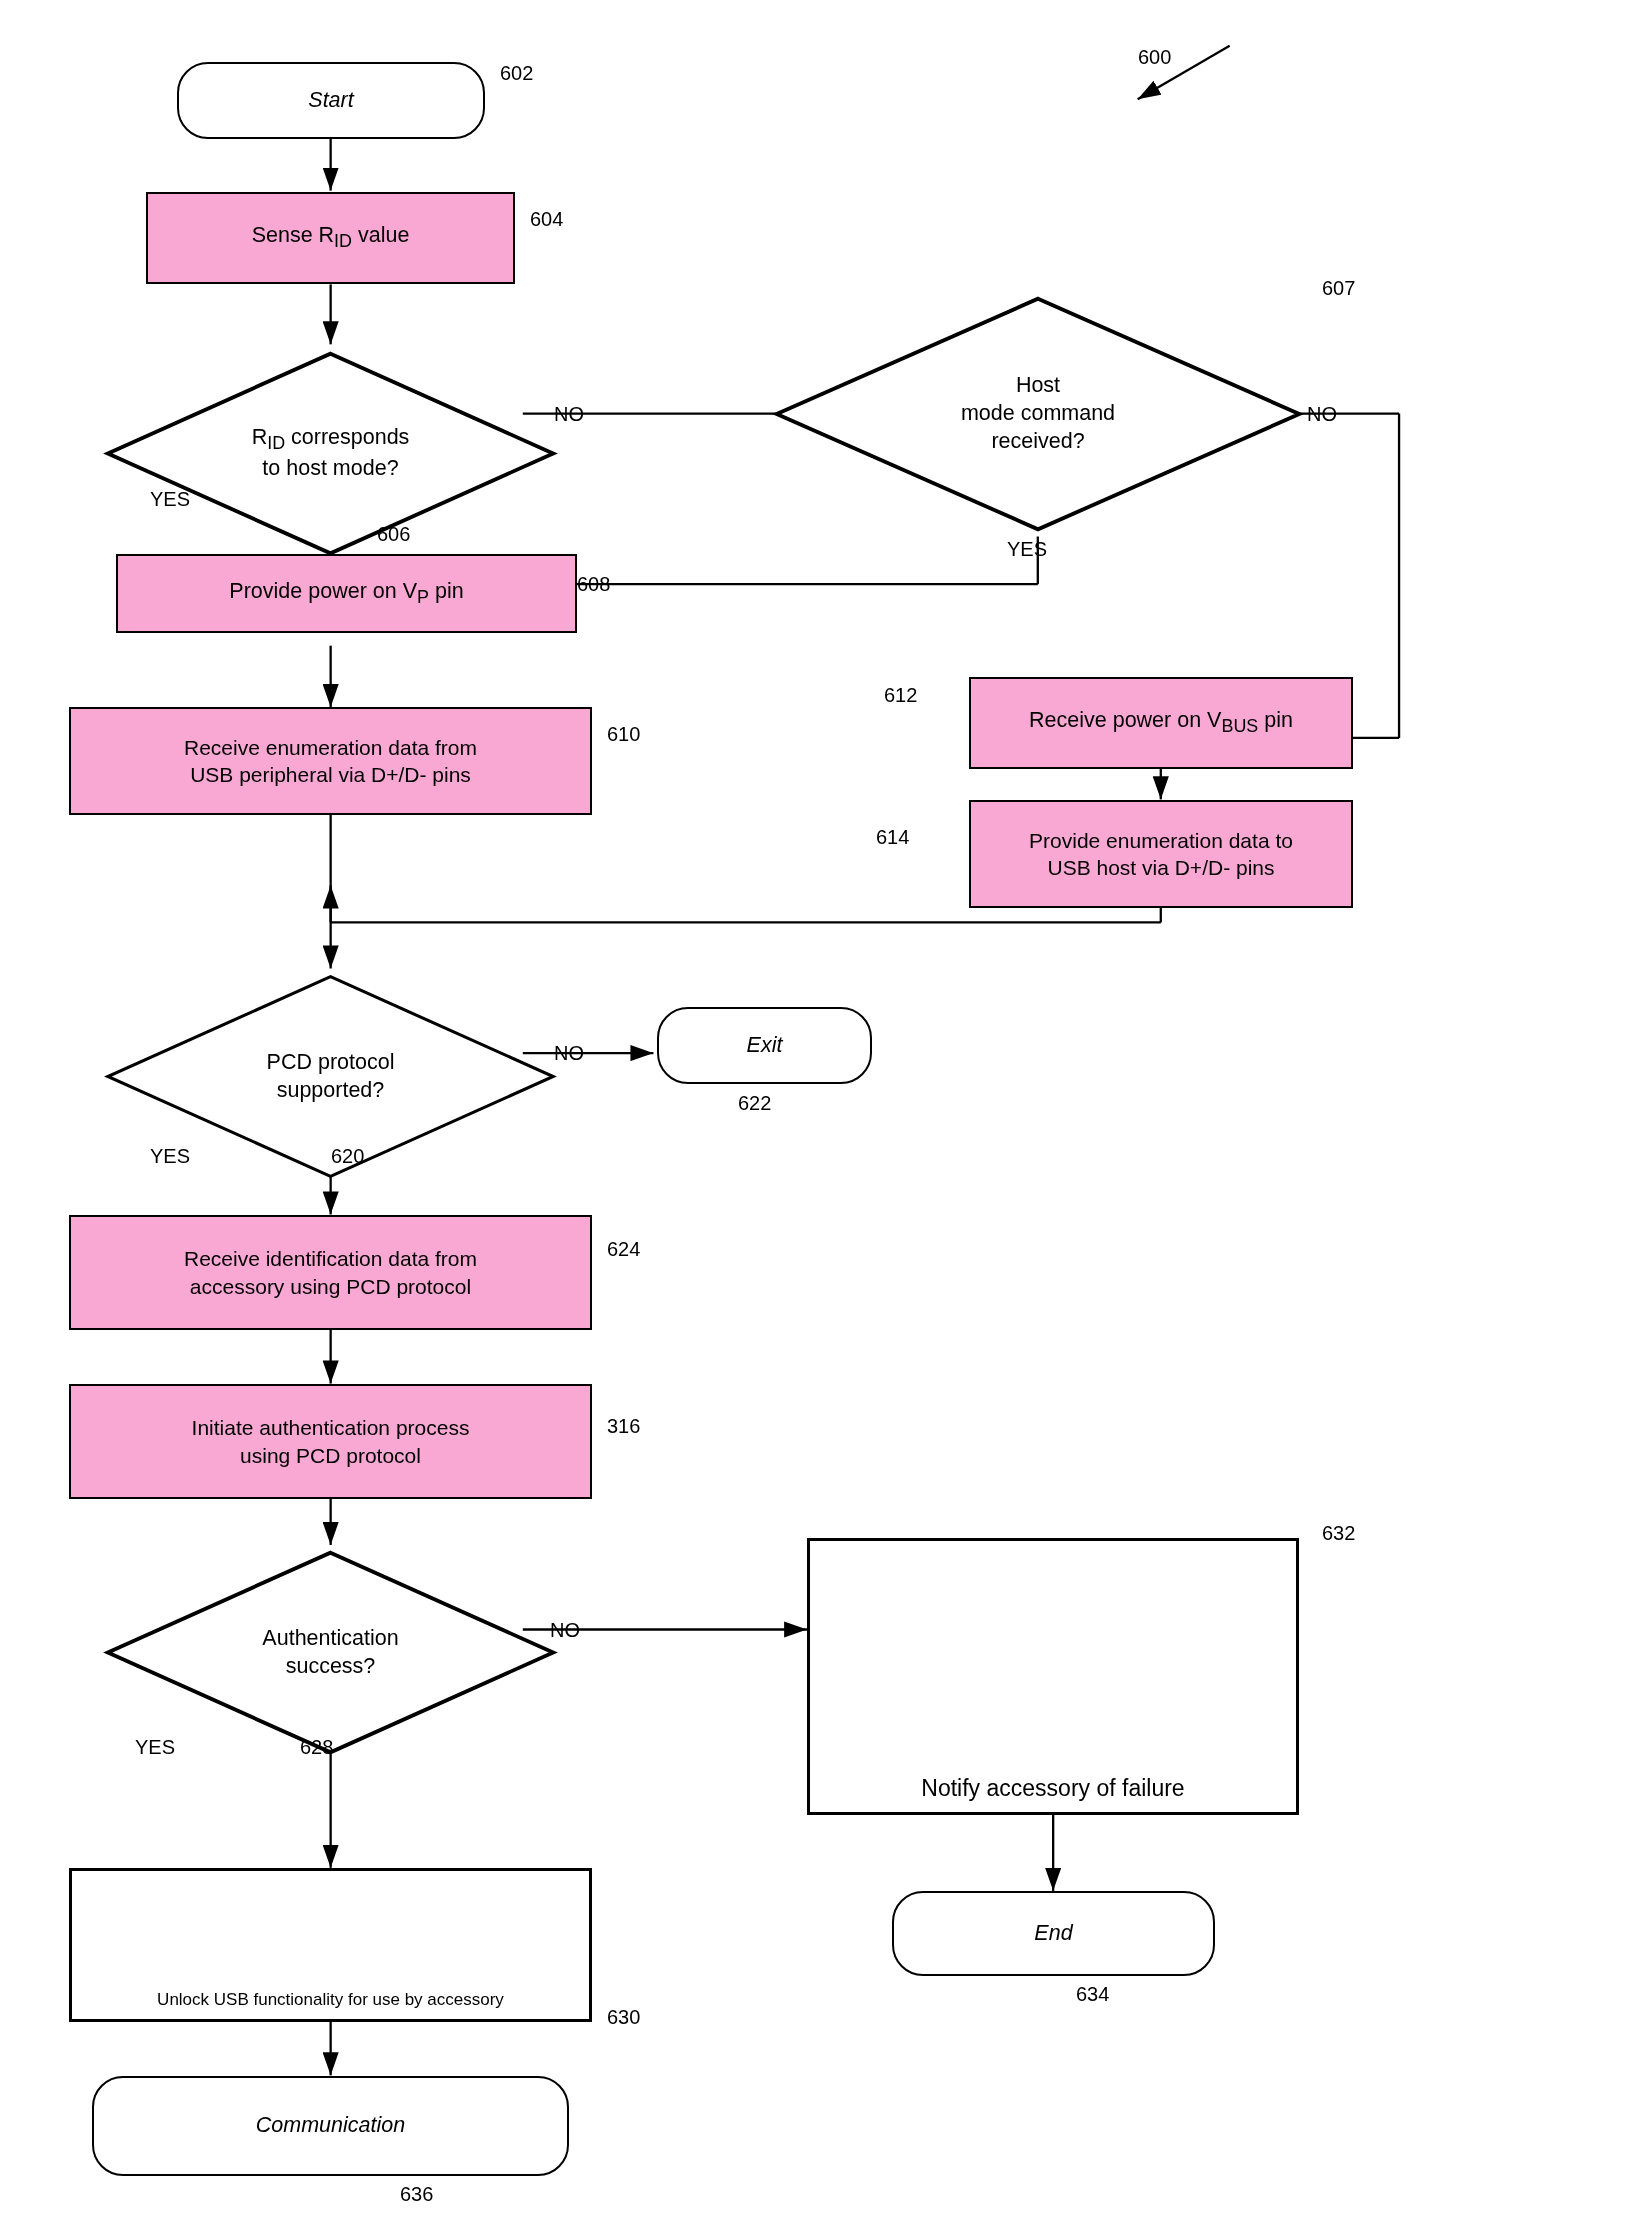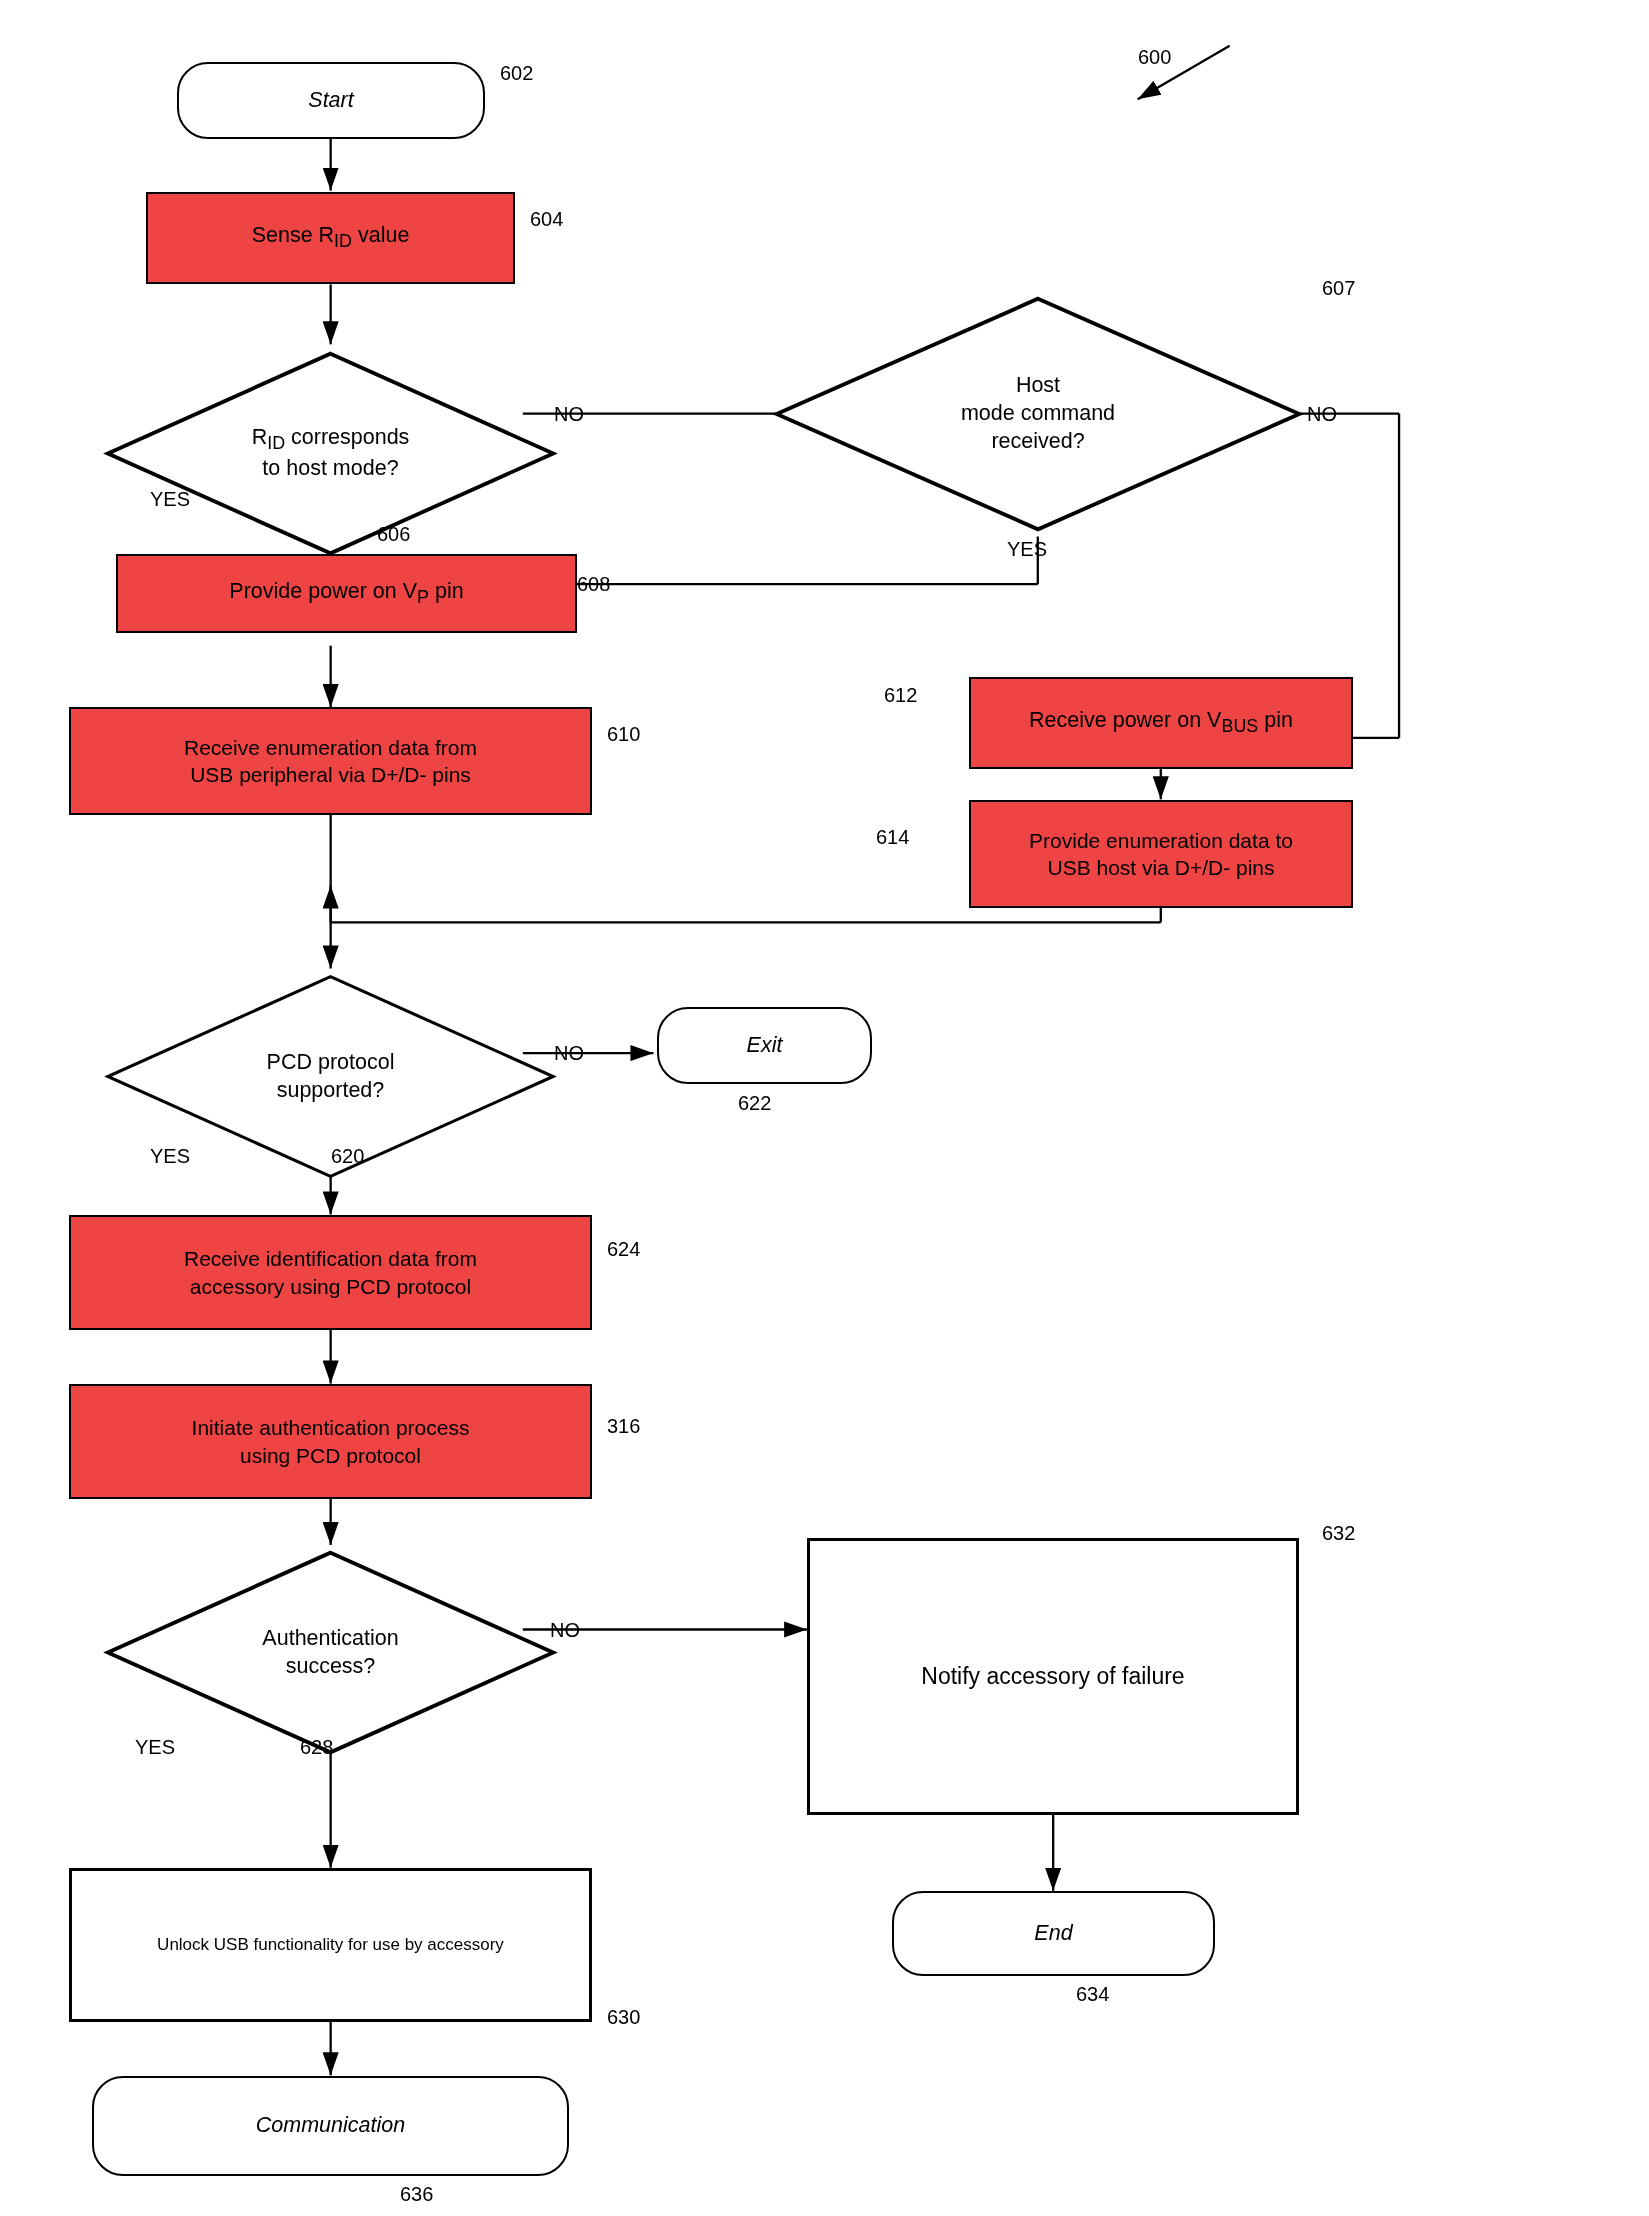--- a/index.html
+++ b/index.html
@@ -30,28 +30,28 @@
       text-align: center;
       background: #fff;
     }
     
     .process {
       border: 2.3px solid #000;
       display: flex;
       align-items: center;
       justify-content: center;
       text-align: center;
-      background: #ef4444;
+      background: #f9a8d4;
       padding: 7.7px;
     }
     
     .process-thick {
       border: 3.8px solid #000;
       display: flex;
-      align-items: center;
+      align-items: flex-end;
       justify-content: center;
       text-align: center;
       background: #fff;
       padding: 7.7px;
     }
     
     .diamond-wrapper {
       position: absolute;
       display: flex;
       align-items: center;

